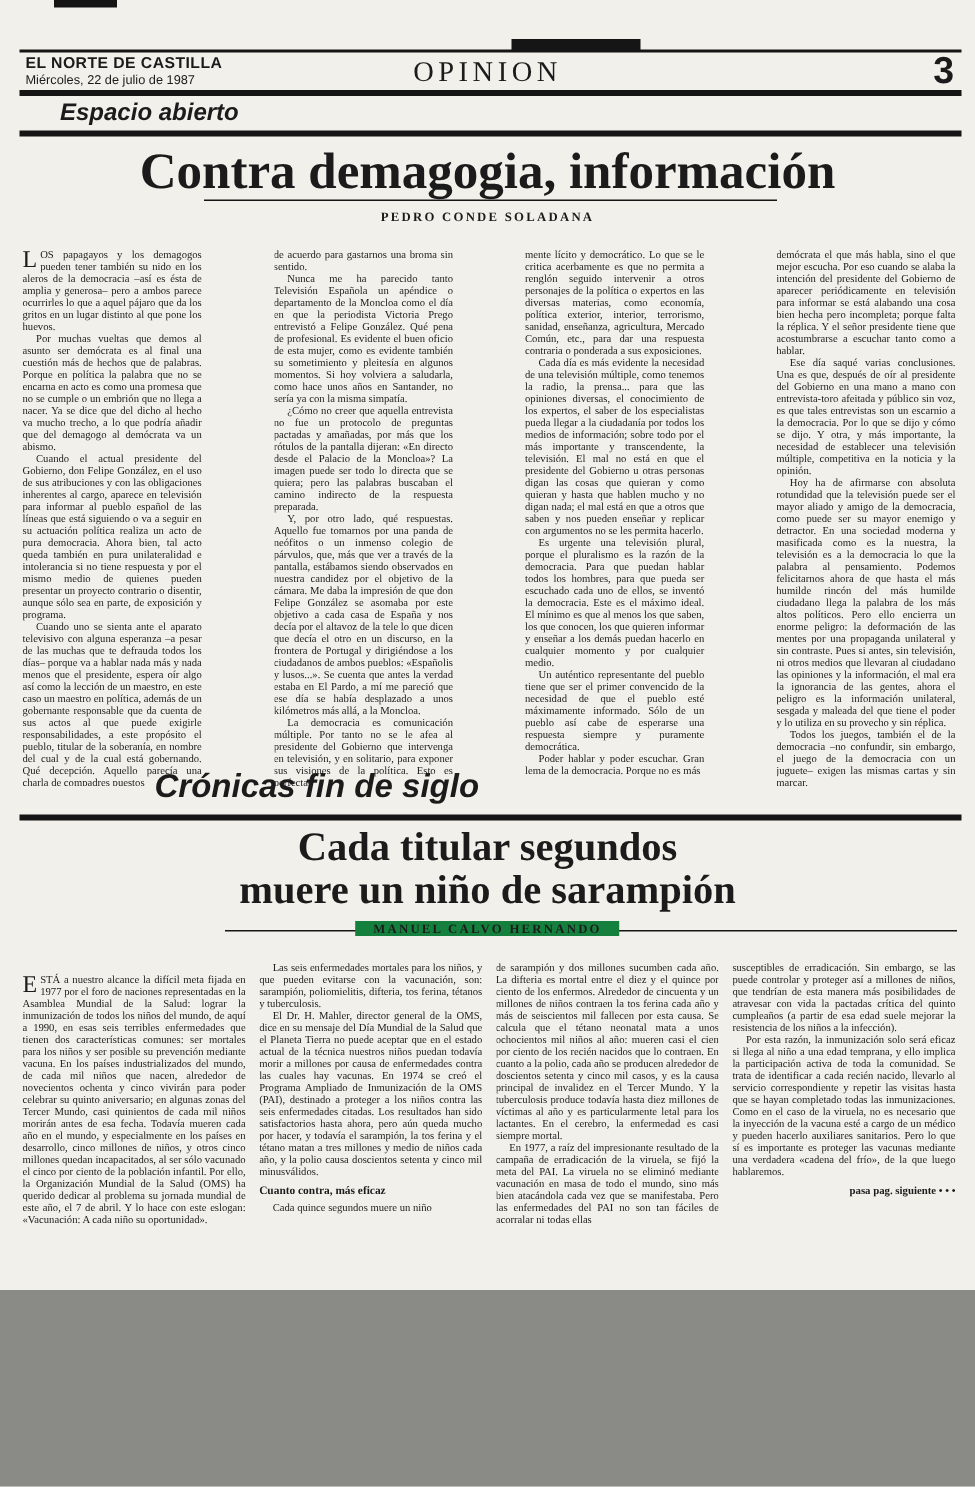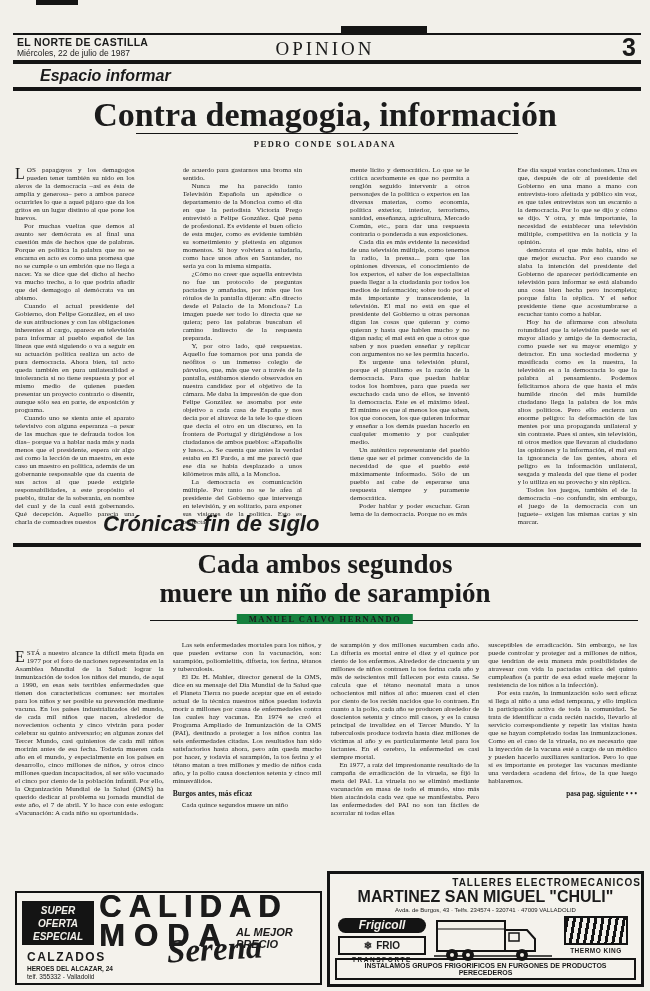--- a/index.html
+++ b/index.html
@@ -1,16 +1,16 @@
 <!DOCTYPE html>
 <html><head>
 <meta charset="utf-8">
 <style>
   html,body{margin:0;padding:0;background:#8a8a86;}
-  .page{position:relative;width:650px;height:991px;background:#f2f0ea;overflow:hidden;
+  .page{position:relative;width:650px;height:860px;background:#f2f0ea;overflow:hidden;
         font-family:"Liberation Serif",serif;color:#1b1b1b;}
   .abs{position:absolute;}
   .rule{position:absolute;background:#151515;}
   
   .masthead{left:17px;top:36px;font:bold 10.5px "Liberation Sans",sans-serif;letter-spacing:.3px;}
   .dateline{left:17px;top:48px;font:8.5px "Liberation Sans",sans-serif;}
   .opinion{left:0;right:0;top:38px;text-align:center;font:19px "Liberation Serif",serif;letter-spacing:3px;}
   .pagenum{right:14px;top:33px;font:bold 25px "Liberation Sans",sans-serif;}
   
   .kicker{font-style:italic;font-weight:bold;font-family:"Liberation Sans",sans-serif;}
@@ -83,21 +83,21 @@
   <div class="rule" style="left:36px;top:0;width:42px;height:5px;"></div>
   <div class="rule" style="left:13px;right:9px;top:33px;height:2px;"></div>
   <div class="rule" style="left:341px;top:26px;width:86px;height:8px;"></div>
 
   <div class="abs masthead">EL NORTE DE CASTILLA</div>
   <div class="abs dateline">Miércoles, 22 de julio de 1987</div>
   <div class="abs opinion">OPINION</div>
   <div class="abs pagenum">3</div>
   <div class="rule" style="left:13px;right:9px;top:60px;height:4px;"></div>
 
-  <div class="abs kicker kicker1">Espacio informar</div>
+  <div class="abs kicker kicker1">Espacio abierto</div>
   <div class="rule" style="left:13px;right:9px;top:87px;height:4px;"></div>
   <div class="abs h-title title1">Contra demagogia, información</div>
   <div class="rule" style="left:136px;right:132px;top:133px;height:1px;"></div>
   <div class="abs byline byline1">PEDRO CONDE SOLADANA</div>
 
   <div class="cols cols1">
     <div class="col" data-dropcap="">
         <p>LOS papagayos y los demagogos pueden tener también su nido en los aleros de la democracia –así es ésta de amplia y generosa– pero a ambos parece ocurrirles lo que a aquel pájaro que da los gritos en un lugar distinto al que pone los huevos.</p>
         <p>Por muchas vueltas que demos al asunto ser demócrata es al final una cuestión más de hechos que de palabras. Porque en política la palabra que no se encarna en acto es como una promesa que no se cumple o un embrión que no llega a nacer. Ya se dice que del dicho al hecho va mucho trecho, a lo que podría añadir que del demagogo al demócrata va un abismo.</p>
         <p>Cuando el actual presidente del Gobierno, don Felipe González, en el uso de sus atribuciones y con las obligaciones inherentes al cargo, aparece en televisión para informar al pueblo español de las líneas que está siguiendo o va a seguir en su actuación política realiza un acto de pura democracia. Ahora bien, tal acto queda también en pura unilateralidad e intolerancia si no tiene respuesta y por el mismo medio de quienes pueden presentar un proyecto contrario o disentir, aunque sólo sea en parte, de exposición y programa.</p>
@@ -111,44 +111,44 @@
         <p>La democracia es comunicación múltiple. Por tanto no se le afea al presidente del Gobierno que intervenga en televisión, y en solitario, para exponer sus visiones de la política. Esto es perfecta-</p>
       </div>
     <div class="col" data-cont="">
         <p>mente lícito y democrático. Lo que se le critica acerbamente es que no permita a renglón seguido intervenir a otros personajes de la política o expertos en las diversas materias, como economía, política exterior, interior, terrorismo, sanidad, enseñanza, agricultura, Mercado Común, etc., para dar una respuesta contraria o ponderada a sus exposiciones.</p>
         <p>Cada día es más evidente la necesidad de una televisión múltiple, como tenemos la radio, la prensa... para que las opiniones diversas, el conocimiento de los expertos, el saber de los especialistas pueda llegar a la ciudadanía por todos los medios de información; sobre todo por el más importante y transcendente, la televisión. El mal no está en que el presidente del Gobierno u otras personas digan las cosas que quieran y como quieran y hasta que hablen mucho y no digan nada; el mal está en que a otros que saben y nos pueden enseñar y replicar con argumentos no se les permita hacerlo.</p>
         <p>Es urgente una televisión plural, porque el pluralismo es la razón de la democracia. Para que puedan hablar todos los hombres, para que pueda ser escuchado cada uno de ellos, se inventó la democracia. Este es el máximo ideal. El mínimo es que al menos los que saben, los que conocen, los que quieren informar y enseñar a los demás puedan hacerlo en cualquier momento y por cualquier medio.</p>
         <p>Un auténtico representante del pueblo tiene que ser el primer convencido de la necesidad de que el pueblo esté máximamente informado. Sólo de un pueblo así cabe de esperarse una respuesta siempre y puramente democrática.</p>
         <p>Poder hablar y poder escuchar. Gran lema de la democracia. Porque no es más</p>
       </div>
     <div class="col" data-cont="">
+        <p>demócrata el que más habla, sino el que mejor escucha. Por eso cuando se alaba la intención del presidente del Gobierno de aparecer periódicamente en televisión para informar se está alabando una cosa bien hecha pero incompleta; porque falta la réplica. Y el señor presidente tiene que acostumbrarse a escuchar tanto como a hablar.</p>
         <p>Ese día saqué varias conclusiones. Una es que, después de oír al presidente del Gobierno en una mano a mano con entrevista-toro afeitada y público sin voz, es que tales entrevistas son un escarnio a la democracia. Por lo que se dijo y cómo se dijo. Y otra, y más importante, la necesidad de establecer una televisión múltiple, competitiva en la noticia y la opinión.</p>
-        <p>demócrata el que más habla, sino el que mejor escucha. Por eso cuando se alaba la intención del presidente del Gobierno de aparecer periódicamente en televisión para informar se está alabando una cosa bien hecha pero incompleta; porque falta la réplica. Y el señor presidente tiene que acostumbrarse a escuchar tanto como a hablar.</p>
         <p>Hoy ha de afirmarse con absoluta rotundidad que la televisión puede ser el mayor aliado y amigo de la democracia, como puede ser su mayor enemigo y detractor. En una sociedad moderna y masificada como es la nuestra, la televisión es a la democracia lo que la palabra al pensamiento. Podemos felicitarnos ahora de que hasta el más humilde rincón del más humilde ciudadano llega la palabra de los más altos políticos. Pero ello encierra un enorme peligro: la deformación de las mentes por una propaganda unilateral y sin contraste. Pues si antes, sin televisión, ni otros medios que llevaran al ciudadano las opiniones y la información, el mal era la ignorancia de las gentes, ahora el peligro es la información unilateral, sesgada y maleada del que tiene el poder y lo utiliza en su provecho y sin réplica.</p>
         <p>Todos los juegos, también el de la democracia –no confundir, sin embargo, el juego de la democracia con un juguete– exigen las mismas cartas y sin marcar.</p>
       </div>
   </div>
 
   <div class="abs kicker kicker2">Crónicas fin de siglo</div>
   <div class="rule" style="left:13px;right:9px;top:543px;height:4px;"></div>
-  <div class="abs h-title title2a">Cada ambos segundos</div>
+  <div class="abs h-title title2a">Cada titular segundos</div>
   <div class="abs h-title title2b">muere un niño de sarampión</div>
   <div class="rule" style="left:150px;right:12px;top:620px;height:1px;"></div>
   <div class="byline2">MANUEL CALVO HERNANDO</div>
 
   <div class="cols cols2">
     <div class="col" data-dropcap="" style="padding-top:8px;">
         <p>ESTÁ a nuestro alcance la difícil meta fijada en 1977 por el foro de naciones representadas en la Asamblea Mundial de la Salud: lograr la inmunización de todos los niños del mundo, de aquí a 1990, en esas seis terribles enfermedades que tienen dos características comunes: ser mortales para los niños y ser posible su prevención mediante vacuna. En los países industrializados del mundo, de cada mil niños que nacen, alrededor de novecientos ochenta y cinco vivirán para poder celebrar su quinto aniversario; en algunas zonas del Tercer Mundo, casi quinientos de cada mil niños morirán antes de esa fecha. Todavía mueren cada año en el mundo, y especialmente en los países en desarrollo, cinco millones de niños, y otros cinco millones quedan incapacitados, al ser sólo vacunado el cinco por ciento de la población infantil. Por ello, la Organización Mundial de la Salud (OMS) ha querido dedicar al problema su jornada mundial de este año, el 7 de abril. Y lo hace con este eslogan: «Vacunación: A cada niño su oportunidad».</p>
       </div>
     <div class="col">
       <div>
           <p>Las seis enfermedades mortales para los niños, y que pueden evitarse con la vacunación, son: sarampión, poliomielitis, difteria, tos ferina, tétanos y tuberculosis.</p>
           <p>El Dr. H. Mahler, director general de la OMS, dice en su mensaje del Día Mundial de la Salud que el Planeta Tierra no puede aceptar que en el estado actual de la técnica nuestros niños puedan todavía morir a millones por causa de enfermedades contra las cuales hay vacunas. En 1974 se creó el Programa Ampliado de Inmunización de la OMS (PAI), destinado a proteger a los niños contra las seis enfermedades citadas. Los resultados han sido satisfactorios hasta ahora, pero aún queda mucho por hacer, y todavía el sarampión, la tos ferina y el tétano matan a tres millones y medio de niños cada año, y la polio causa doscientos setenta y cinco mil minusválidos.</p>
         </div>
-      <h4 class="subhead">Burgos antes, más eficaz</h4>
+      <h4 class="subhead">Cuanto contra, más eficaz</h4>
       <div>
           <p>Cada quince segundos muere un niño</p>
         </div>
     </div>
     <div class="col" data-cont="">
         <p>de sarampión y dos millones sucumben cada año. La difteria es mortal entre el diez y el quince por ciento de los enfermos. Alrededor de cincuenta y un millones de niños contraen la tos ferina cada año y más de seiscientos mil fallecen por esta causa. Se calcula que el tétano neonatal mata a unos ochocientos mil niños al año: mueren casi el cien por ciento de los recién nacidos que lo contraen. En cuanto a la polio, cada año se producen alrededor de doscientos setenta y cinco mil casos, y es la causa principal de invalidez en el Tercer Mundo. Y la tuberculosis produce todavía hasta diez millones de víctimas al año y es particularmente letal para los lactantes. En el cerebro, la enfermedad es casi siempre mortal.</p>
         <p>En 1977, a raíz del impresionante resultado de la campaña de erradicación de la viruela, se fijó la meta del PAI. La viruela no se eliminó mediante vacunación en masa de todo el mundo, sino más bien atacándola cada vez que se manifestaba. Pero las enfermedades del PAI no son tan fáciles de acorralar ni todas ellas</p>
       </div>
     <div class="col" data-cont="">
       <div>

